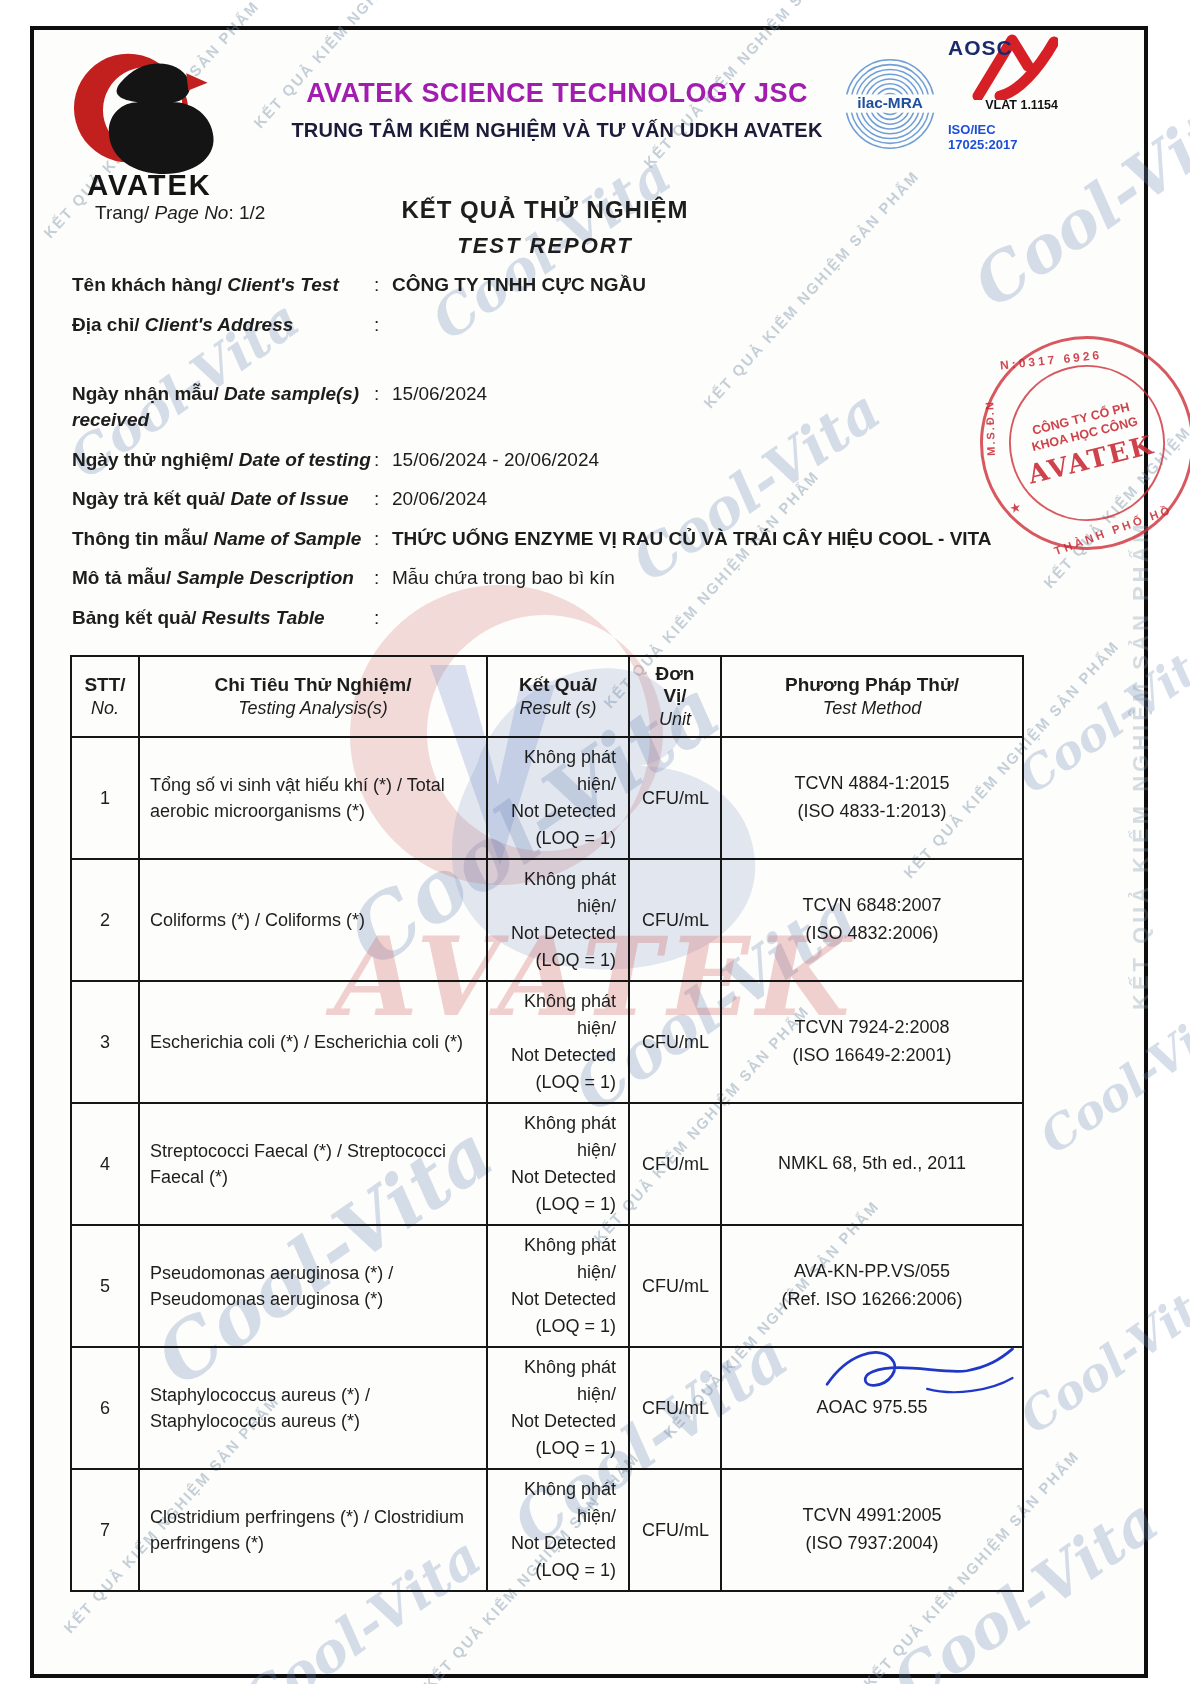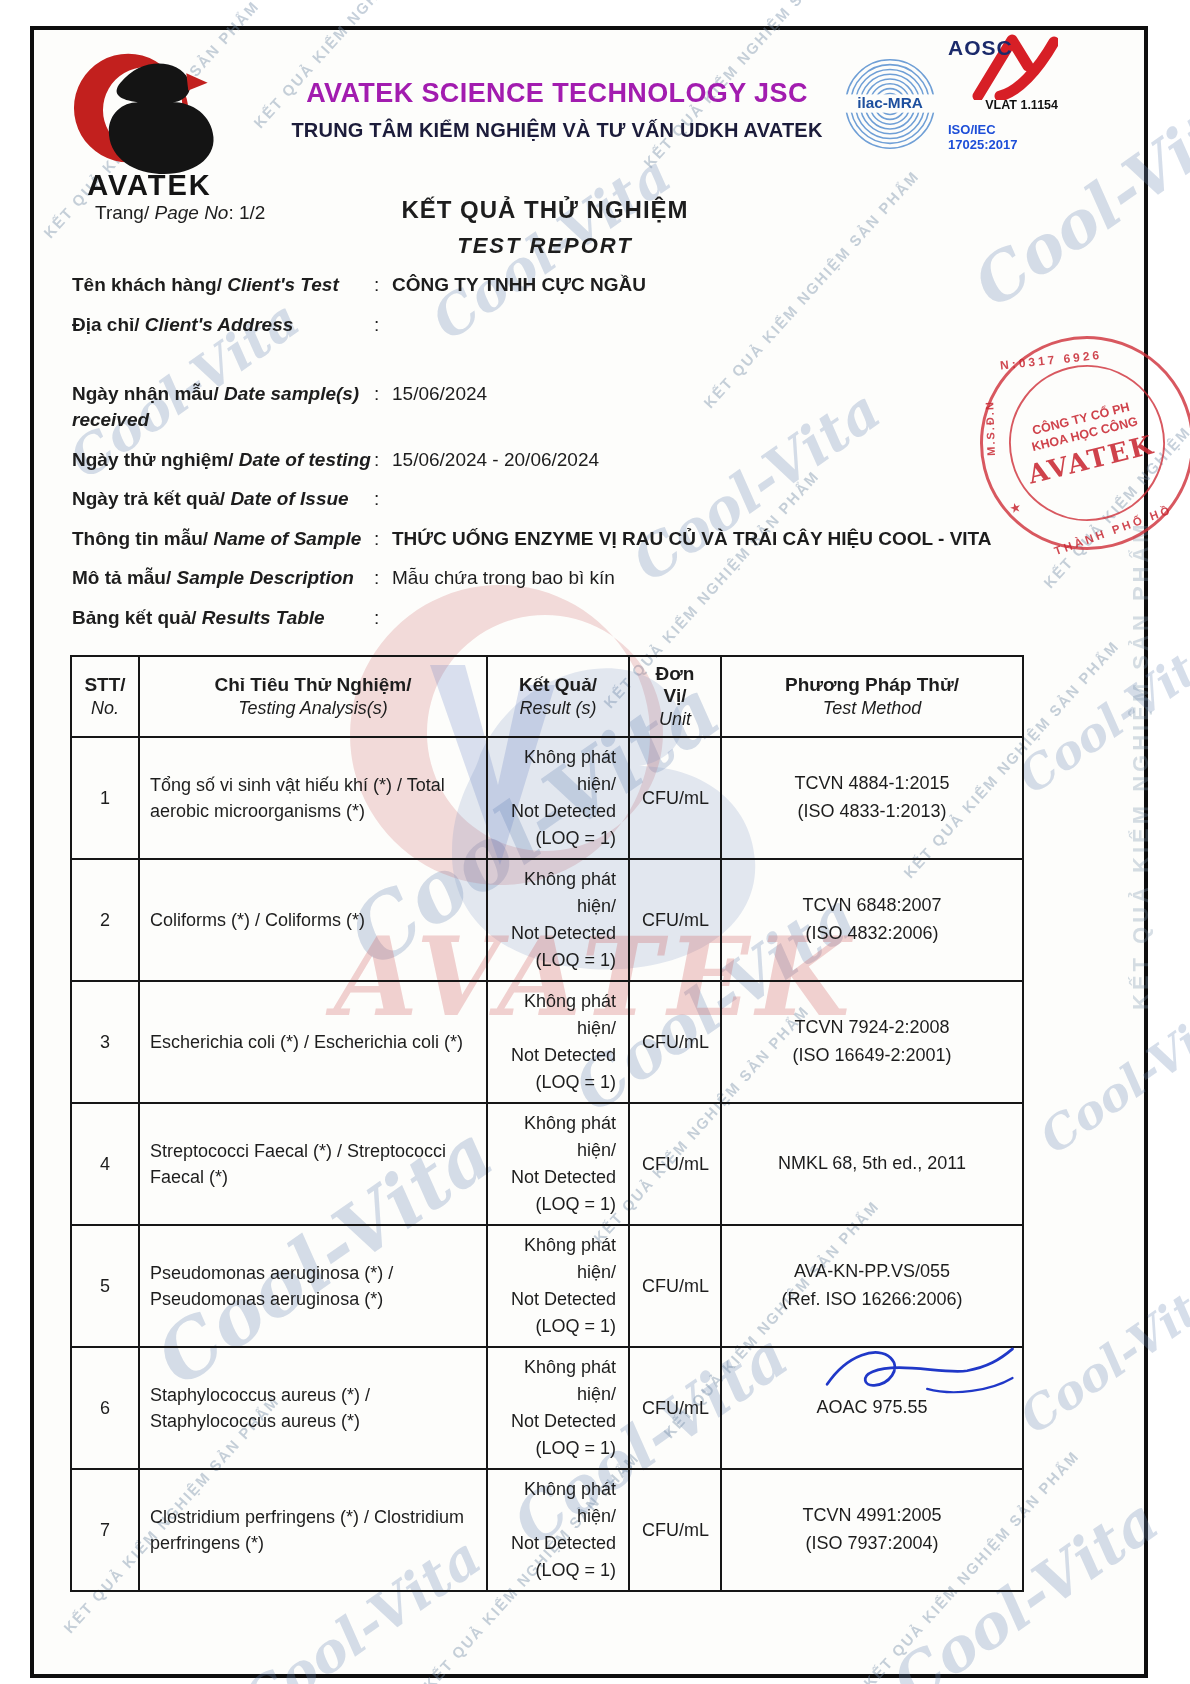--- a/index.html
+++ b/index.html
@@ -197,20 +197,21 @@
     <span class="value">15/06/2024</span>
   </div>
   <div class="field">
     <span class="label"><span class="vi">Ngày thử nghiệm/</span> <span class="en">Date of testing</span></span>
     <span class="colon">:</span>
     <span class="value">15/06/2024 - 20/06/2024</span>
   </div>
   <div class="field">
     <span class="label"><span class="vi">Ngày trả kết quả/</span> <span class="en">Date of Issue</span></span>
     <span class="colon">:</span>
+    <span class="value">20/06/2024</span>
   </div>
   <div class="field">
     <span class="label"><span class="vi">Thông tin mẫu/</span> <span class="en">Name of Sample</span></span>
     <span class="colon">:</span>
     <span class="value strong">THỨC UỐNG ENZYME VỊ RAU CỦ VÀ TRÁI CÂY HIỆU COOL - VITA</span>
   </div>
   <div class="field">
     <span class="label"><span class="vi">Mô tả mẫu/</span> <span class="en">Sample Description</span></span>
     <span class="colon">:</span>
     <span class="value">Mẫu chứa trong bao bì kín</span>

